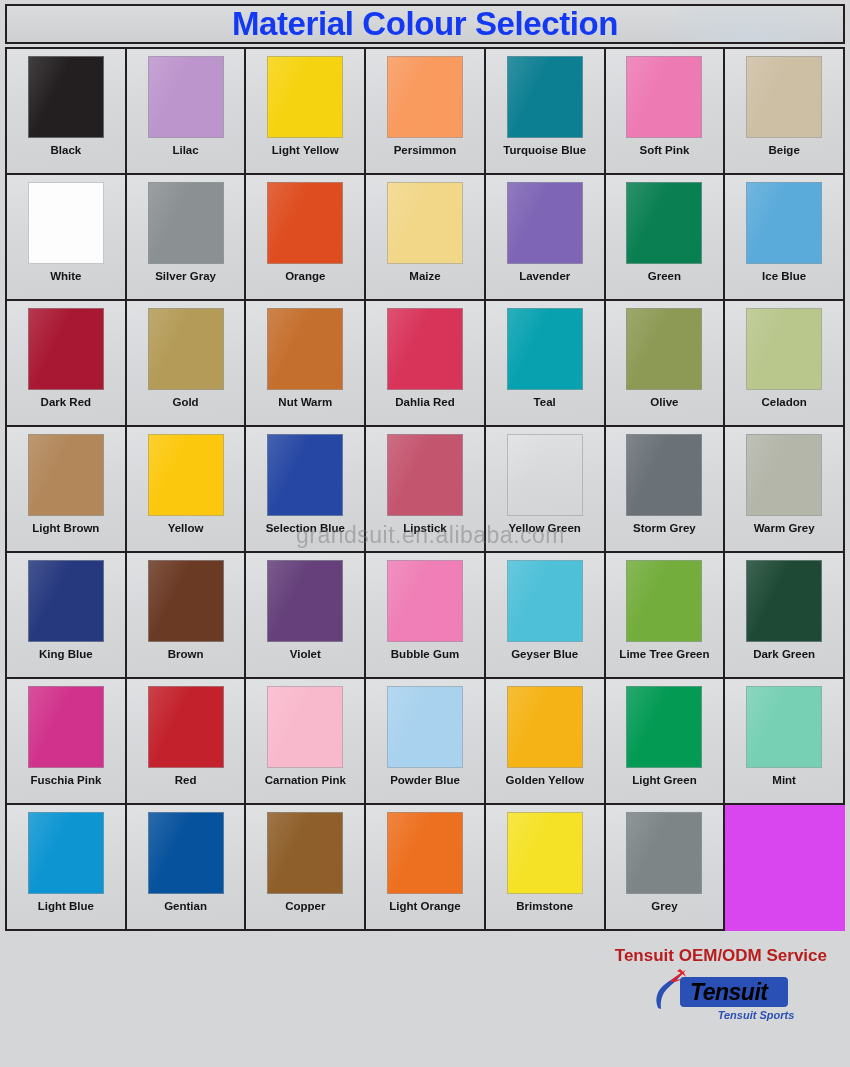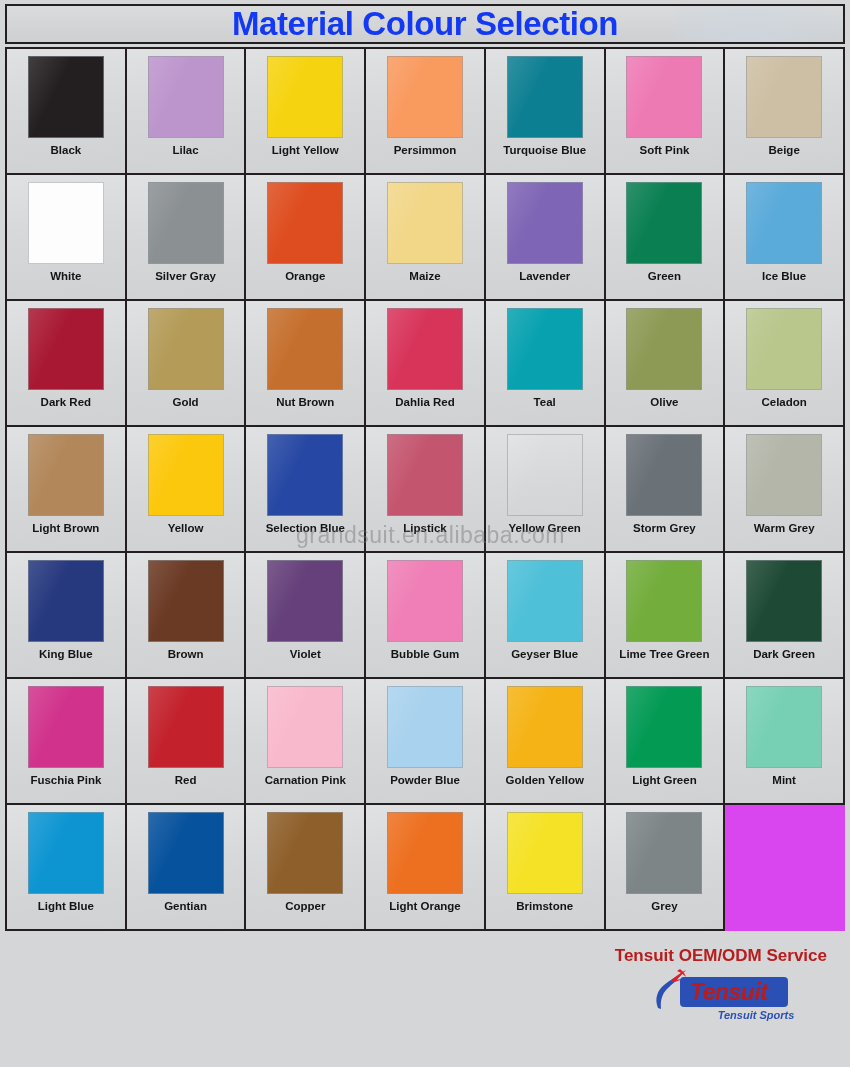--- a/index.html
+++ b/index.html
@@ -156,21 +156,21 @@
   }
   #logo-word {
     position: absolute;
     left: 46px;
     top: 5px;
     width: 96px;
     height: 28px;
     font-size: 23px;
     font-style: italic;
     font-weight: bold;
-    color: #b91c1c;
+    color: #000000;
     letter-spacing: -0.5px;
     line-height: 28px;
   }
   #logo-sub {
     position: absolute;
     left: 62px;
     top: 36px;
     width: 100px;
     text-align: center;
     font-size: 11px;
@@ -291,21 +291,21 @@
       <div class="cell">
         <div class="swatch" style="background: rgb(180, 155, 88);">
           <div class="sheen"></div>
         </div>
         <div class="cell-label">Gold</div>
       </div>
       <div class="cell">
         <div class="swatch" style="background: rgb(197, 111, 46);">
           <div class="sheen"></div>
         </div>
-        <div class="cell-label">Nut Brown</div>
+        <div class="cell-label">Nut Warm</div>
       </div>
       <div class="cell">
         <div class="swatch" style="background: rgb(216, 52, 90);">
           <div class="sheen"></div>
         </div>
         <div class="cell-label">Dahlia Red</div>
       </div>
       <div class="cell">
         <div class="swatch" style="background: rgb(7, 161, 176);">
           <div class="sheen"></div>

